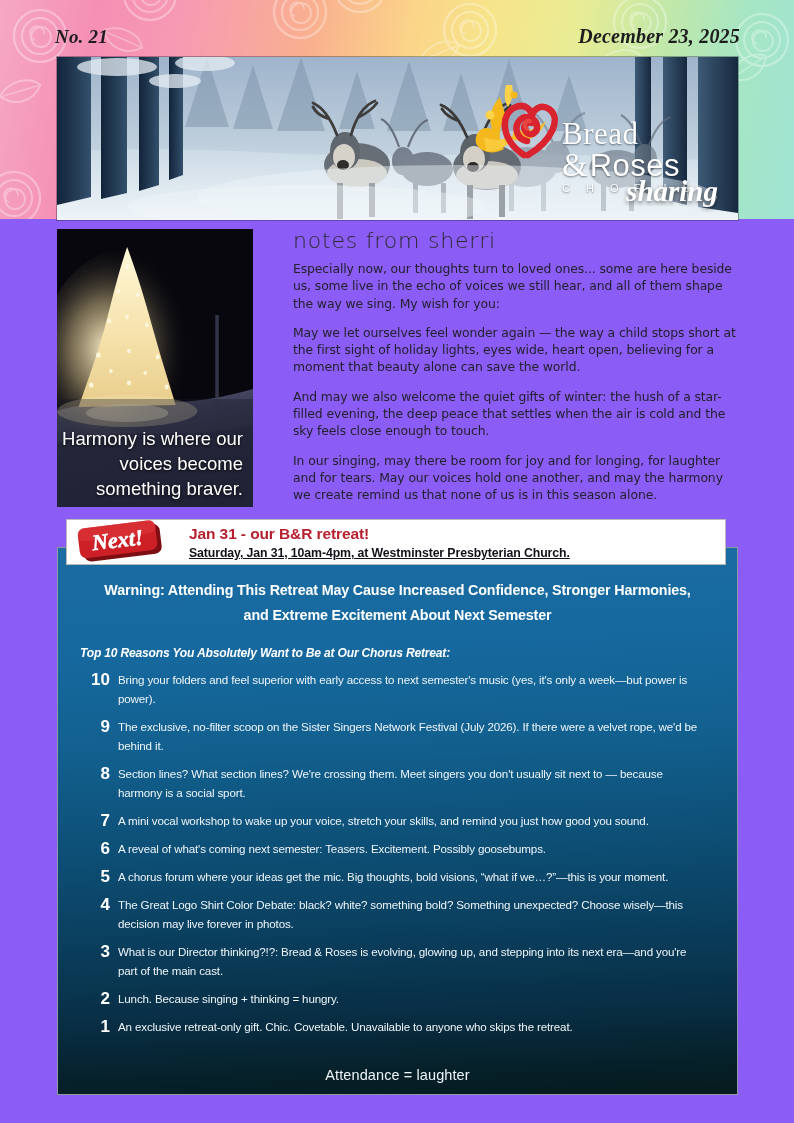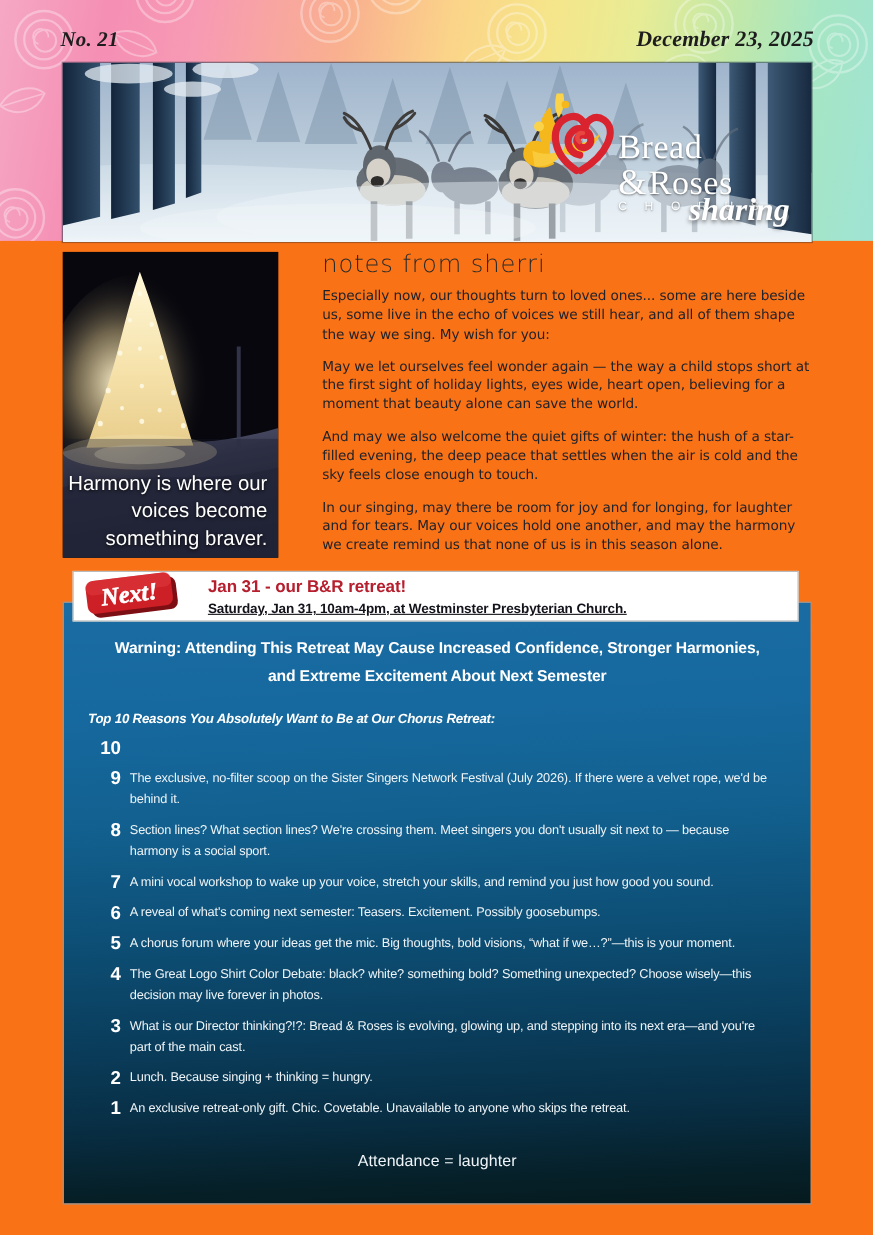--- a/index.html
+++ b/index.html
@@ -13,21 +13,21 @@
     font-family: "Liberation Sans", sans-serif;
     overflow: hidden;
     position: relative;
   }
 
   
   .page {
     position: relative;
     width: 794px;
     height: 1123px;
-    background: #f97316;
+    background: #8b5cf6;
     overflow: hidden;
   }
 
   
   .top-band {
     position: absolute;
     left: 0; top: 0;
     width: 794px; height: 219px;
     background: linear-gradient(100deg,
         #f5a8c4 0%,
@@ -112,21 +112,21 @@
     line-height: 30px;
     margin-top: 2px;
   }
   .logo-amp {
     font-family: "Liberation Serif", serif;
     font-size: 33px;
     line-height: 28px;
     text-shadow: 0 1px 2px rgba(0,0,0,.5);
   }
   .logo-roses {
-    font-family: Liberation Serif, serif;
+    font-family: Liberation Sans, sans-serif;
     font-size: 31px;
     letter-spacing: .5px;
     margin-left: 2px;
     text-shadow: 0 1px 2px rgba(0,0,0,.5);
   }
   .logo-chorus {
     font-family: "Liberation Sans", sans-serif;
     font-size: 11px;
     letter-spacing: 6.5px;
     text-align: right;
@@ -549,20 +549,21 @@
     <p>And may we also welcome the quiet gifts of winter: the hush of a star-filled evening, the deep peace that settles when the air is cold and the sky feels close enough to touch.</p>
     <p>In our singing, may there be room for joy and for longing, for laughter and for tears. May our voices hold one another, and may the harmony we create remind us that none of us is in this season alone.</p>
   </div>
 
   <div class="retreat-panel">
     <div class="warn-title">Warning: Attending This Retreat May Cause Increased Confidence, Stronger Harmonies, and Extreme Excitement About Next Semester</div>
     <div class="list-intro">Top 10 Reasons You Absolutely Want to Be at Our Chorus Retreat:</div>
     <ul class="reasons">
       <li class="reason">
         <span class="reason-num">10</span>
+        <span class="reason-text">Bring your folders and feel superior with early access to next semester's music (yes, it's only a week—but power is power).</span>
       </li>
       <li class="reason">
         <span class="reason-num">9</span>
         <span class="reason-text">The exclusive, no-filter scoop on the Sister Singers Network Festival (July 2026). If there were a velvet rope, we'd be behind it.</span>
       </li>
       <li class="reason">
         <span class="reason-num">8</span>
         <span class="reason-text">Section lines? What section lines? We're crossing them. Meet singers you don't usually sit next to — because harmony is a social sport.</span>
       </li>
       <li class="reason">

